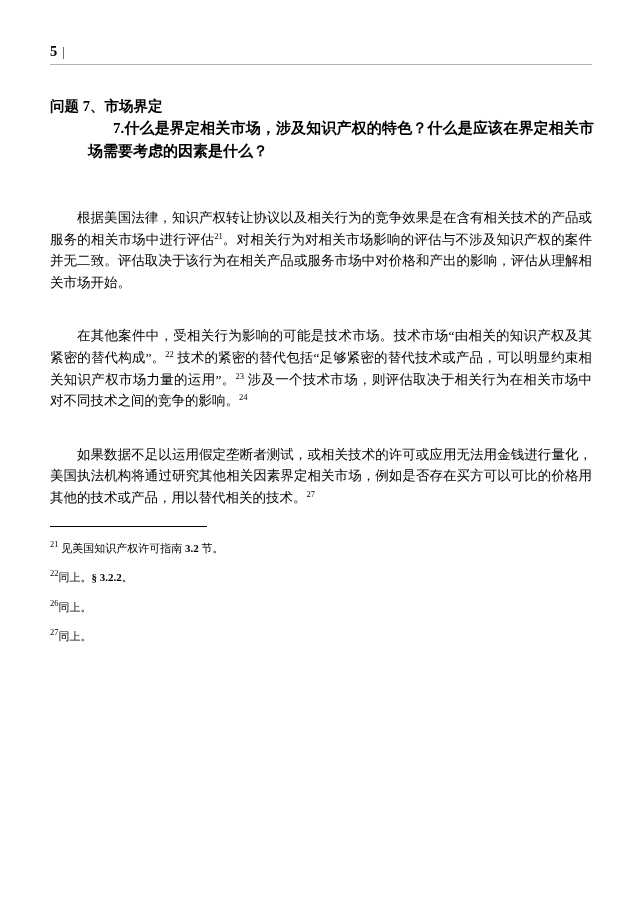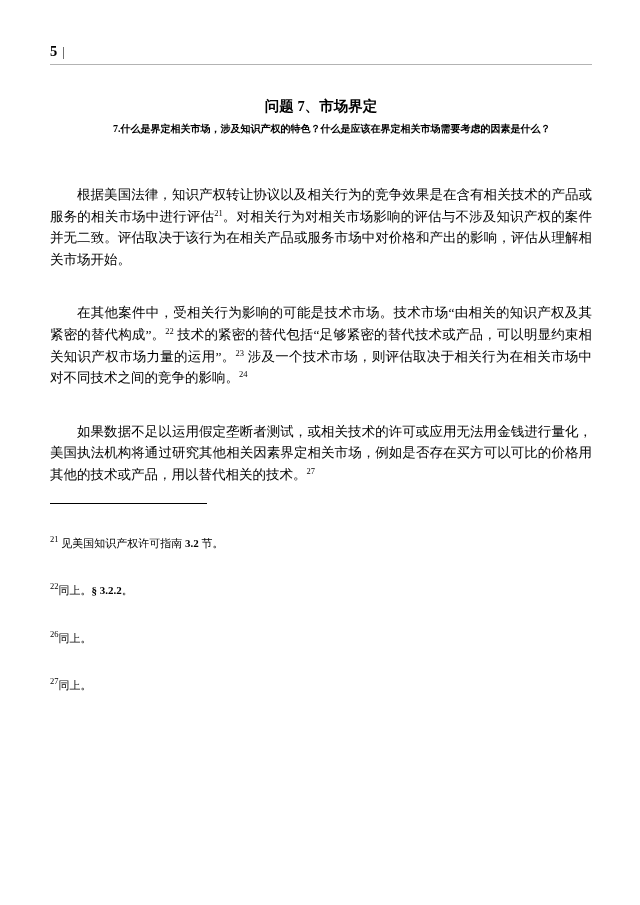--- a/index.html
+++ b/index.html
@@ -17,30 +17,30 @@
   }
   
   .page-header { line-height: 18px; }
   .pagenum { font-weight: bold; font-size: 14.5px; }
   .pagebar { font-size: 13px; font-weight: normal; margin-left: 5px; color: #222; }
   .header-rule { border: none; border-top: 1px solid #b3b3b3; margin-top: 3px; }
 
   
   .doc-title {
     margin-top: 30px;
-    text-align: center;
+    text-align: left;
     font-size: 14.5px;
     font-weight: bold;
     line-height: 22px;
   }
   .doc-heading {
     margin-left: 38px;
     width: 506px;
     text-indent: 25px;
-    font-size: 10px;
+    font-size: 15px;
     font-weight: bold;
     line-height: 23px;
     text-align: justify;
   }
 
   
   .body-para {
     margin-top: 32px;
     font-size: 13.5px;
     line-height: 21.6px;
@@ -56,21 +56,21 @@
   }
 
   
   .footnotes-section { margin-top: 17px; }
   .fn-rule {
     width: 157px;
     border: none;
     border-top: 1.5px solid #000;
   }
   .footnote {
-    margin-top: 31px;
+    margin-top: 13px;
     font-size: 11px;
     line-height: 16.5px;
     text-align: justify;
   }
   .footnote b { font-weight: bold; }
 </style>
 </head>
 <body>
 
 <div class="page">

